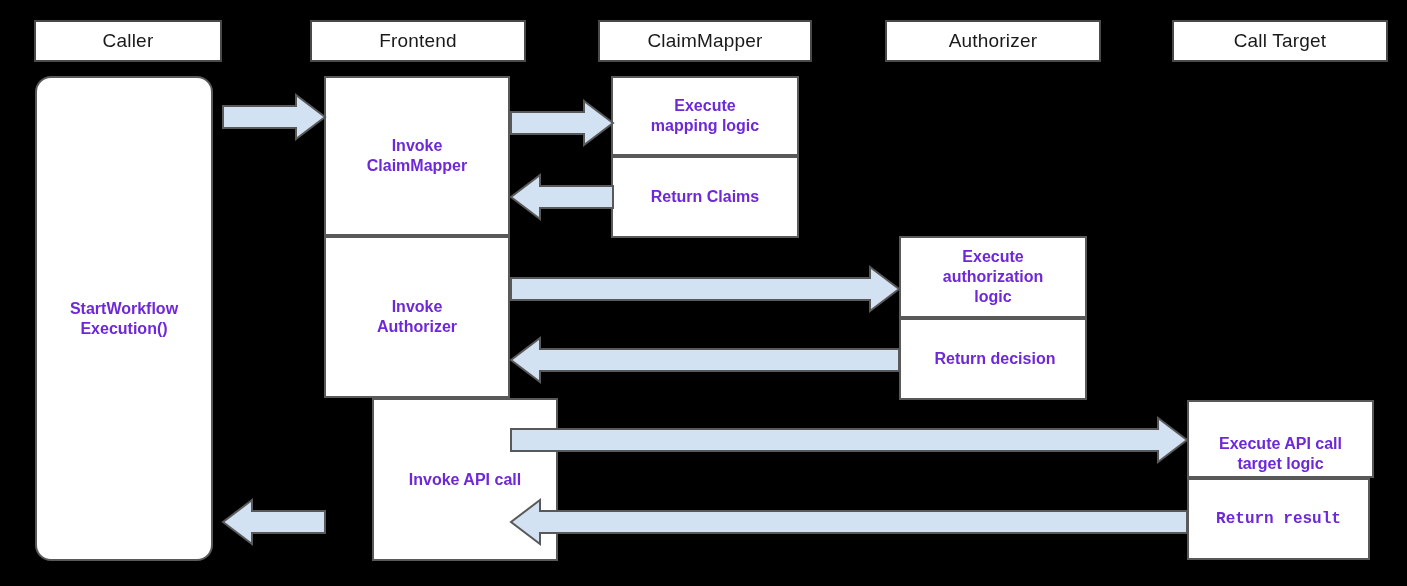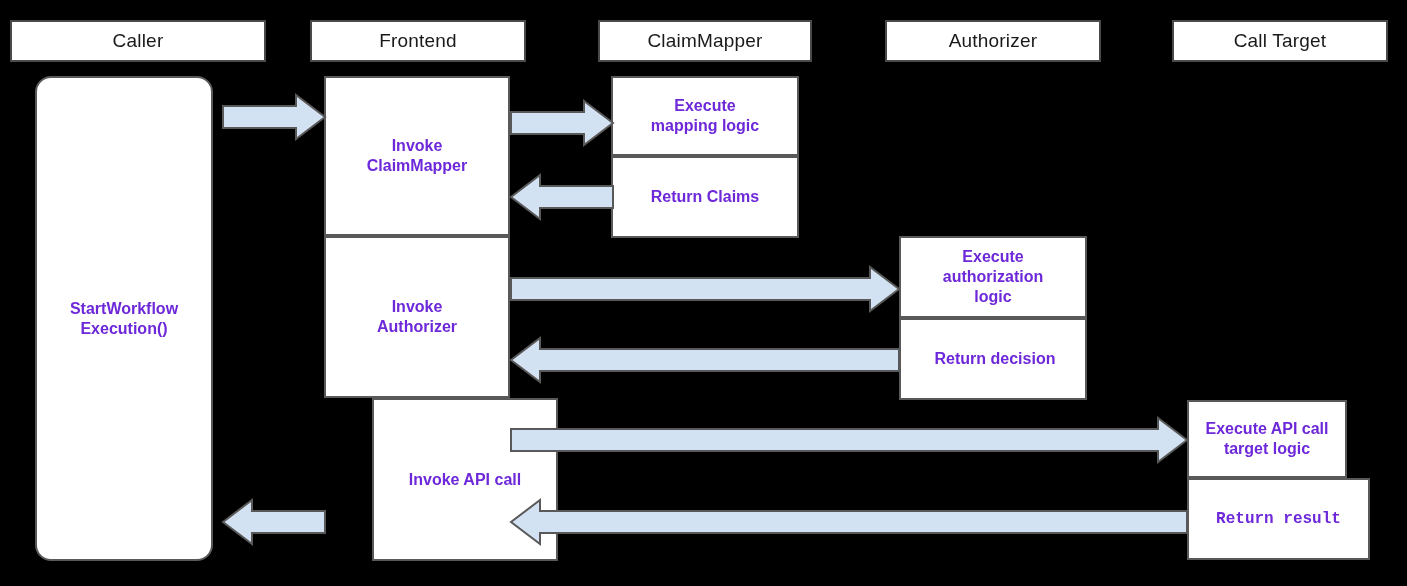--- a/index.html
+++ b/index.html
@@ -62,21 +62,21 @@
     stroke: #595959;
     stroke-width: 2;
     stroke-linejoin: miter;
   }
 </style>
 </head>
 <body>
 
 <div id="canvas">
 
-  <div class="lifeline-header" style="left:10px; top:20px; width:256px; height:42px;">
+  <div class="lifeline-header" style="left:34px; top:20px; width:188px; height:42px;">
     <span>Caller</span>
   </div>
 
   <div class="lifeline-header" style="left:310px; top:20px; width:216px; height:42px;">
     <span>Frontend</span>
   </div>
 
   <div class="lifeline-header" style="left:598px; top:20px; width:214px; height:42px;">
     <span>ClaimMapper</span>
   </div>
@@ -120,21 +120,21 @@
   <div class="step-box" style="left:899px; top:236px; width:188px; height:82px;">
     <span class="step-label">Execute
 authorization
 logic</span>
   </div>
 
   <div class="step-box" style="left:899px; top:318px; width:188px; height:82px;padding-left:10px;">
     <span class="step-label">Return decision</span>
   </div>
 
-  <div class="step-box" style="left:1187px; top:400px; width:160px; height:78px;">
+  <div class="step-box" style="left:1187px; top:400px; width:187px; height:78px;align-items:flex-end;">
     <span class="step-label">Execute API call
 target logic</span>
   </div>
 
   <div class="step-box" style="left:1187px; top:478px; width:183px; height:82px;font-family:Liberation Mono, monospace;">
     <span class="step-label">Return result</span>
   </div>
 
   <div class="arrow" style="left:222px; top:94px; width:104px; height:46px;">
     <svg width="104" height="46" viewBox="0 0 104 46">

